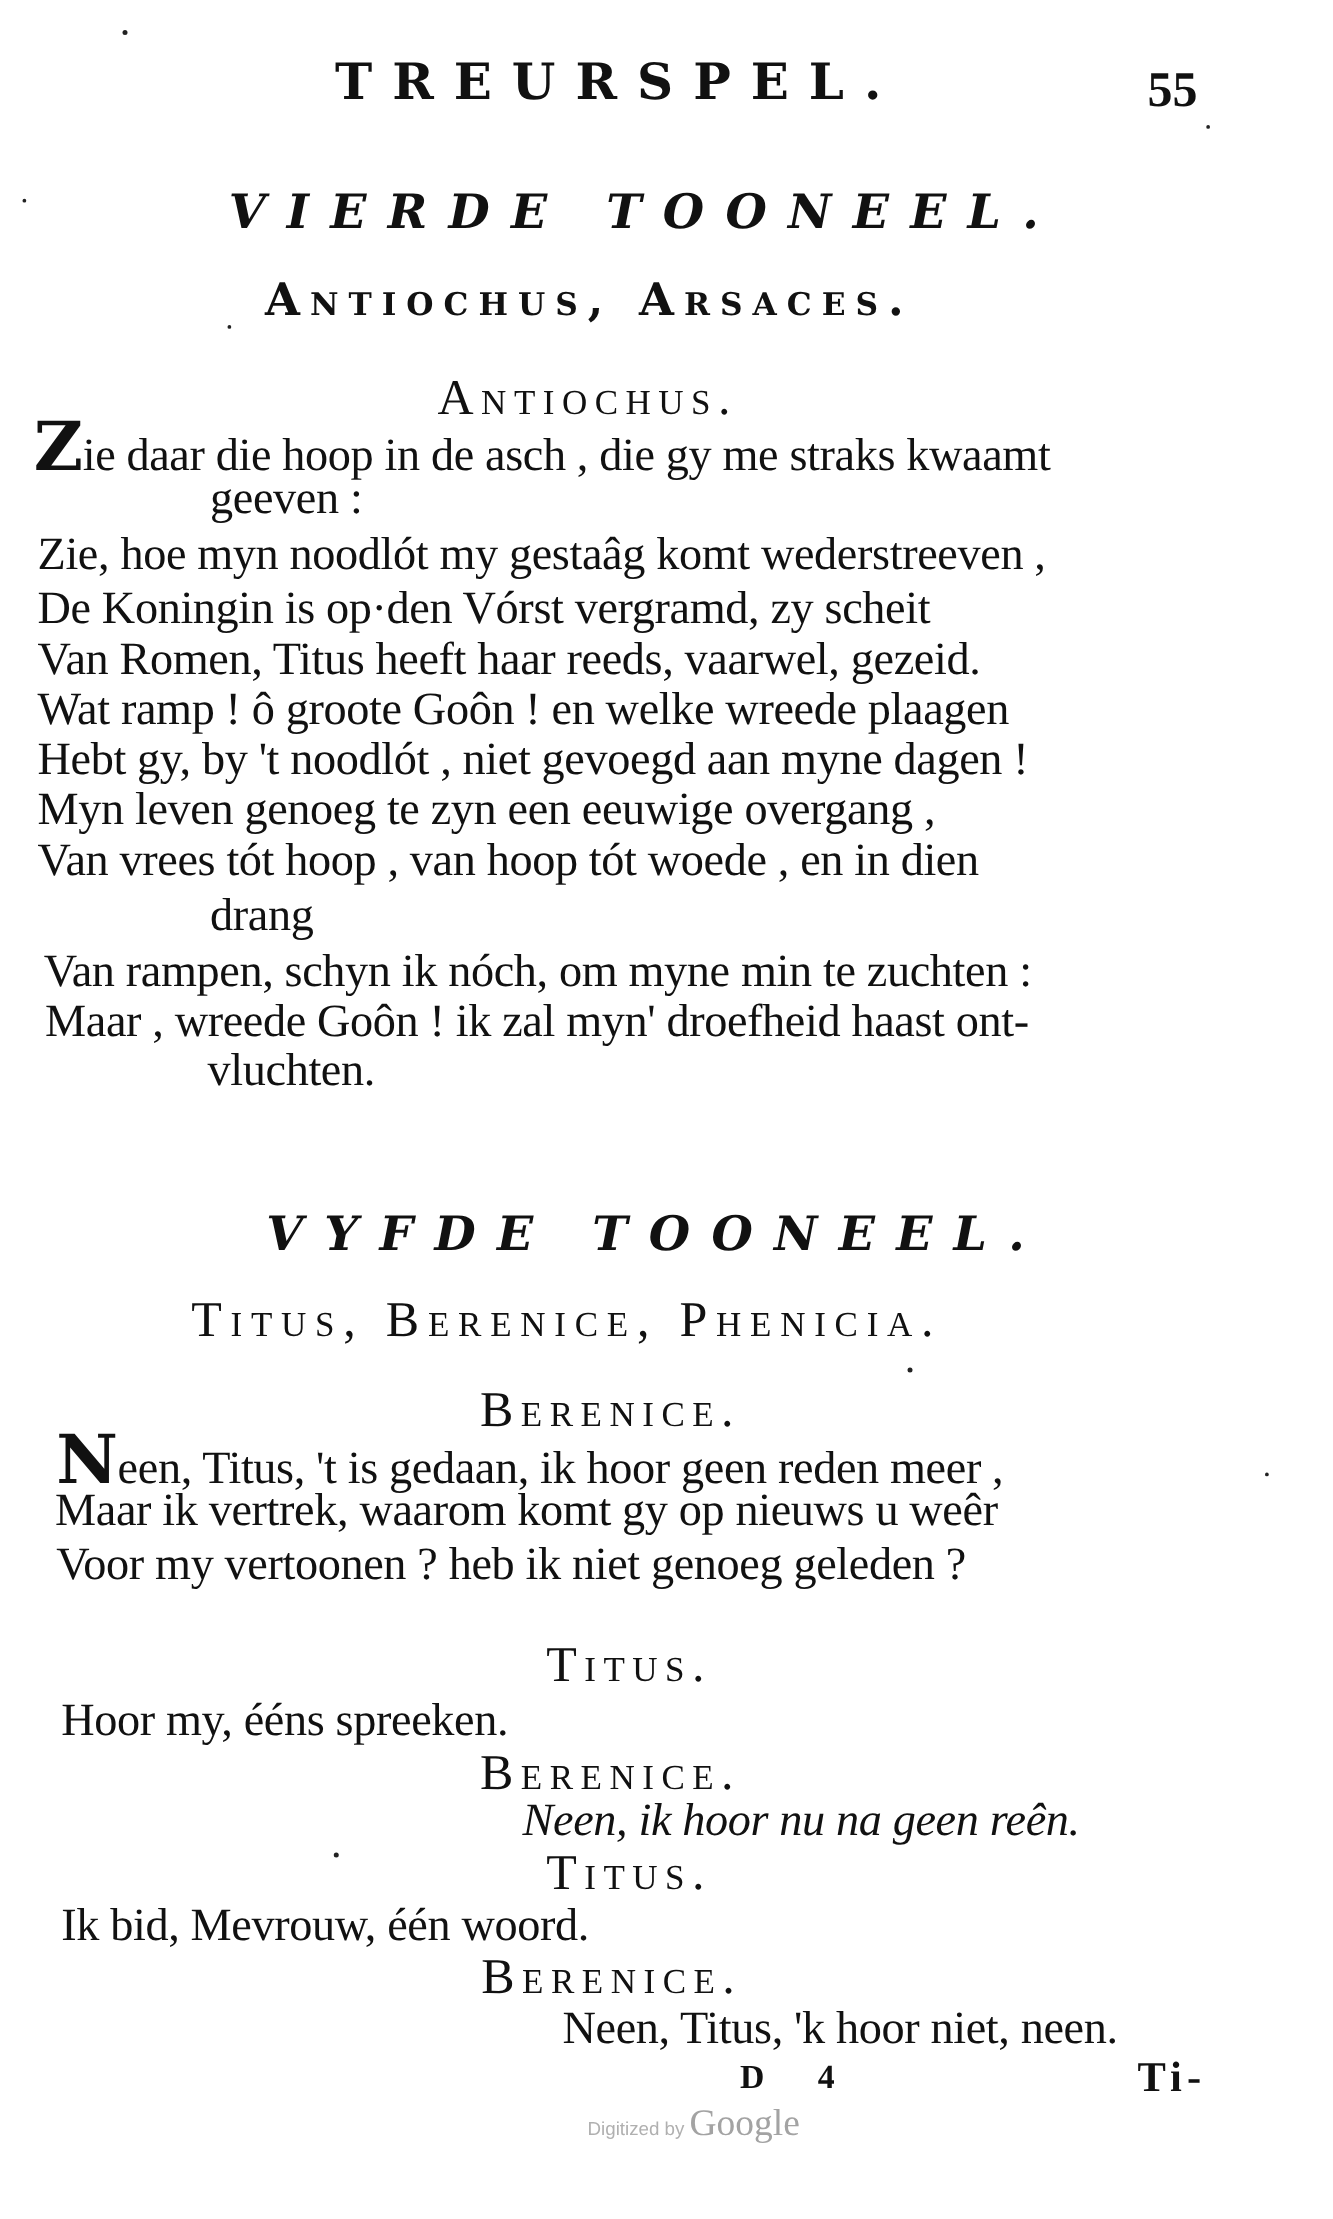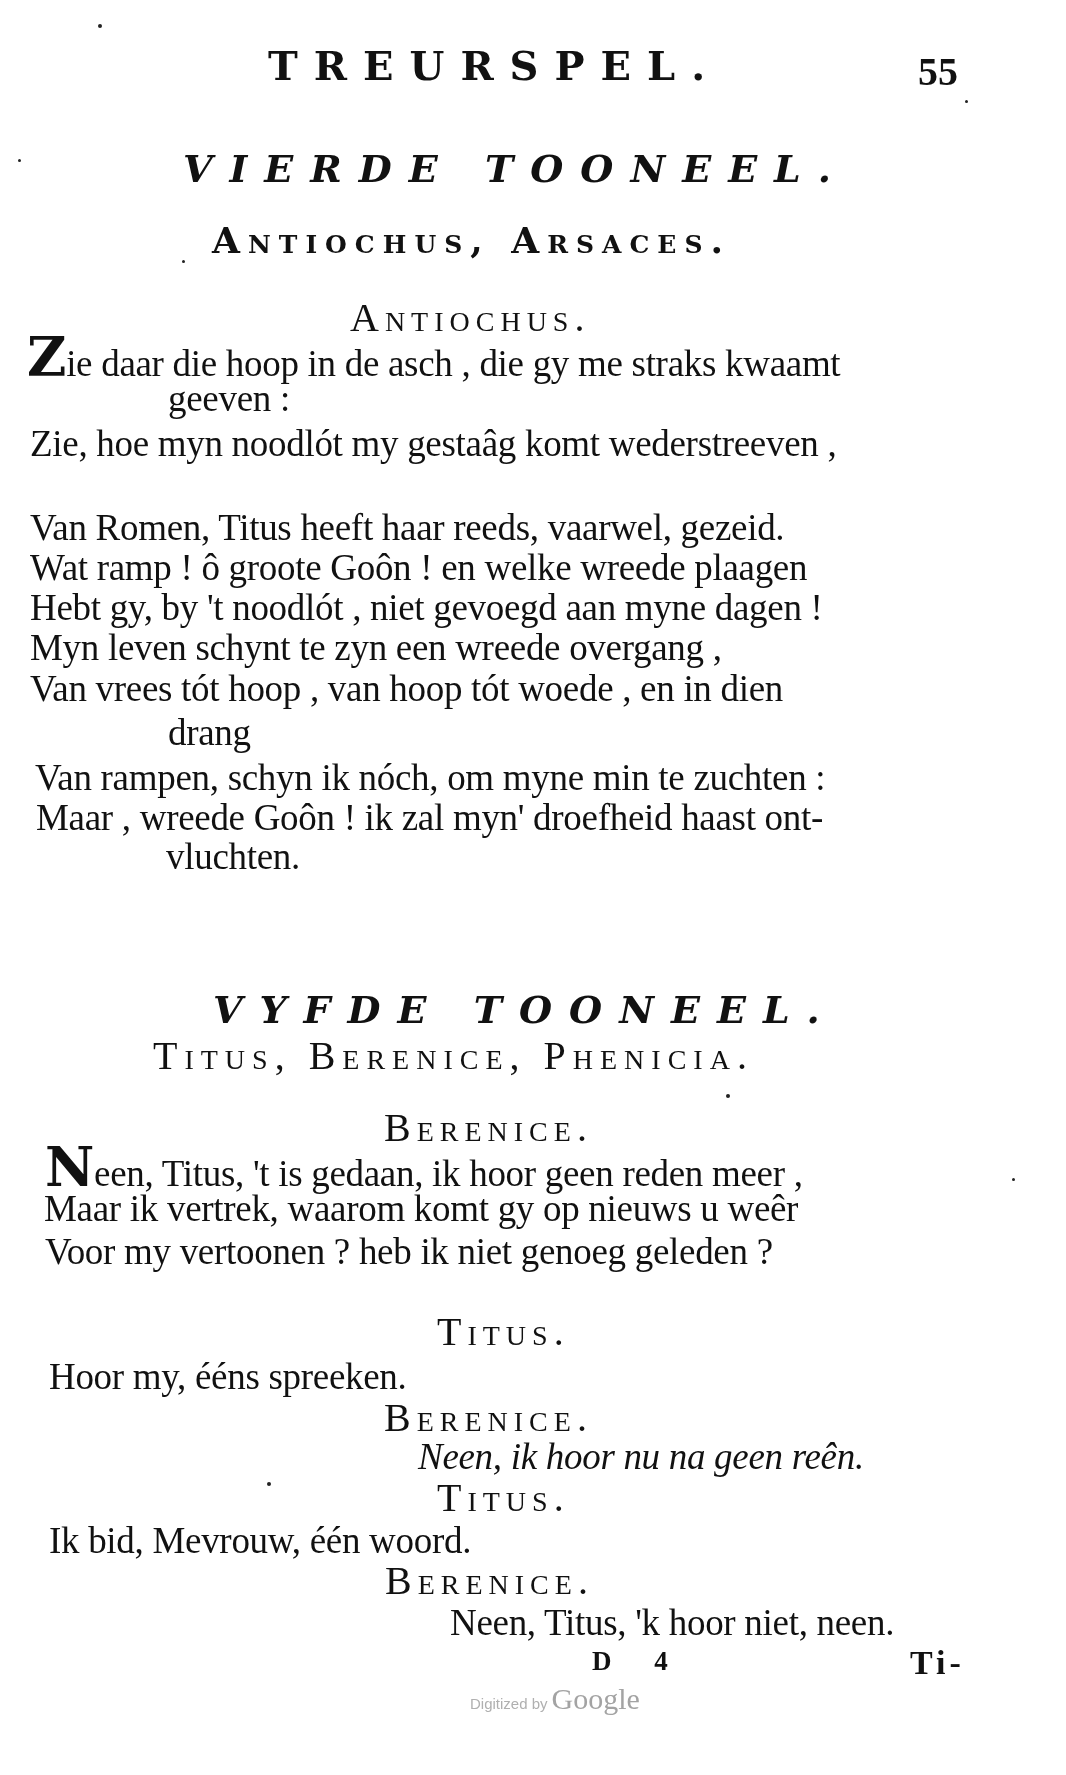--- a/index.html
+++ b/index.html
@@ -131,31 +131,32 @@
   <div class="abs scene-title" style="left:183px; top:150px;">VIERDE TOONEEL.</div>
   <div class="abs cast" style="left:212px; top:222px;">Antiochus, Arsaces.</div>
 
   <div class="abs speaker" style="left:350px; top:298px;">Antiochus.</div>
 
   <div class="abs verse" style="left:27px; top:330px;">
     <span class="dropcap">Z</span><span>ie daar die hoop in de asch , die gy me straks kwaamt</span>
   </div>
   <div class="abs verse" style="left:168px; top:380px;">geeven :</div>
   <div class="abs verse" style="left:30px; top:425px;">Zie, hoe myn noodlót my gestaâg komt wederstreeven ,</div>
+  <div class="abs verse" style="left:30px; top:468px;">De Koningin is op·den Vórst vergramd, zy scheit</div>
   <div class="abs verse" style="left:30px; top:509px;">Van Romen, Titus heeft haar reeds, vaarwel, gezeid.</div>
   <div class="abs verse" style="left:30px; top:549px;">Wat ramp ! ô groote Goôn ! en welke wreede plaagen</div>
   <div class="abs verse" style="left:30px; top:589px;">Hebt gy, by 't noodlót , niet gevoegd aan myne dagen !</div>
-  <div class="abs verse" style="left:30px; top:629px;">Myn leven schynt te zyn een wreede overgang ,</div>
+  <div class="abs verse" style="left:30px; top:629px;">Myn leven genoeg te zyn een eeuwige overgang ,</div>
   <div class="abs verse" style="left:30px; top:670px;">Van vrees tót hoop , van hoop tót woede , en in dien</div>
   <div class="abs verse" style="left:168px; top:714px;">drang</div>
   <div class="abs verse" style="left:35px; top:759px;">Van rampen, schyn ik nóch, om myne min te zuchten :</div>
   <div class="abs verse" style="left:36px; top:799px;">Maar , wreede Goôn ! ik zal myn' droefheid haast ont-</div>
   <div class="abs verse" style="left:166px; top:838px;">vluchten.</div>
 
-  <div class="abs scene-title" style="left:213px; top:991px;">VYFDE TOONEEL.</div>
+  <div class="abs scene-title" style="left:213px; top:968px;">VYFDE TOONEEL.</div>
   <div class="abs cast-light" style="left:153px; top:1036px;">Titus, Berenice, Phenicia.</div>
 
   <div class="abs speaker" style="left:384px; top:1108px;">Berenice.</div>
 
   <div class="abs verse" style="left:45px; top:1140px;">
     <span class="dropcap">N</span><span>een, Titus, 't is gedaan, ik hoor geen reden meer ,</span>
   </div>
   <div class="abs verse" style="left:44px; top:1190px;">Maar ik vertrek, waarom komt gy op nieuws u weêr</div>
   <div class="abs verse" style="left:45px; top:1233px;">Voor my vertoonen ? heb ik niet genoeg geleden ?</div>
 

